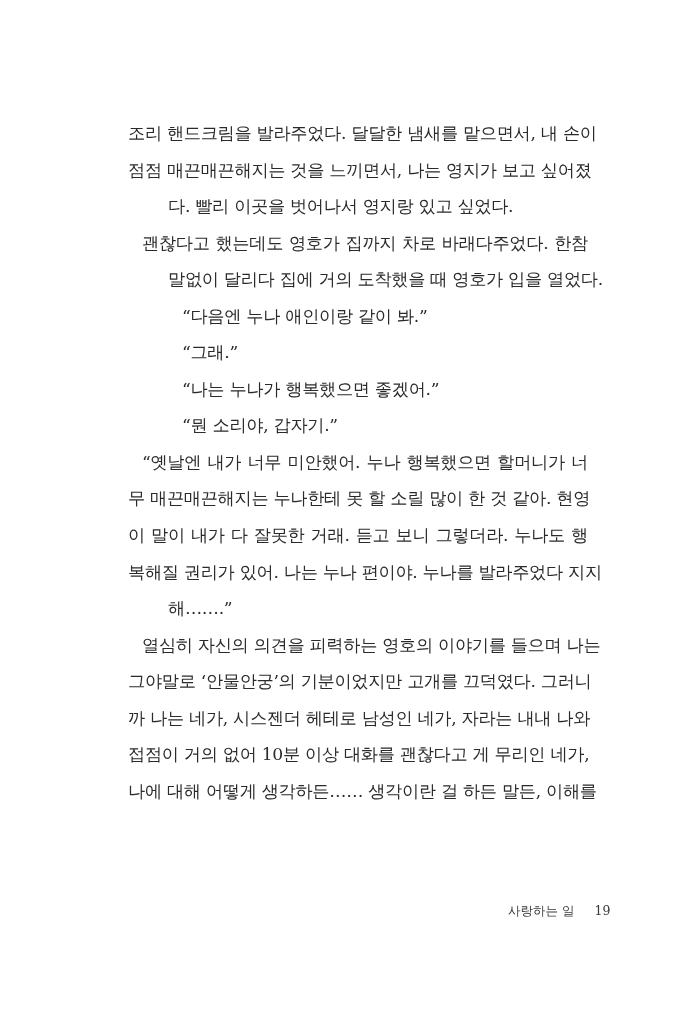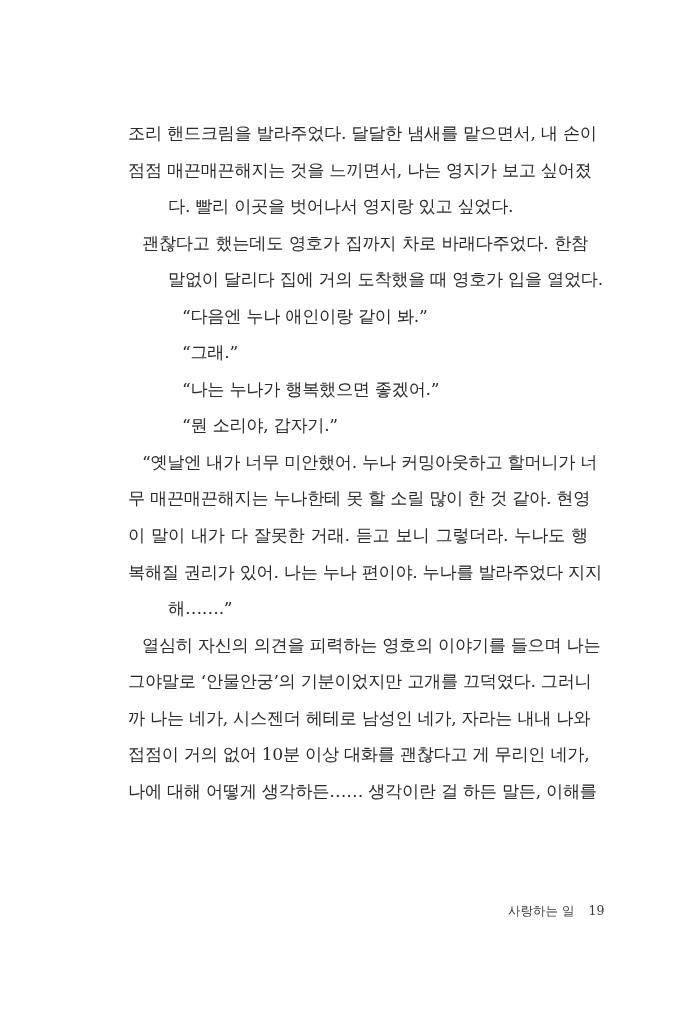--- a/index.html
+++ b/index.html
@@ -18,37 +18,37 @@
     font-size: 17.2px; white-space: nowrap;
     text-align: justify; text-align-last: justify;
     letter-spacing: -0.3px;
   }
   .line.last { text-align-last: left; margin-left: 40px; }
   .line.indent { padding-left: 14px; }
   .footer {
     position: absolute; left: 508px; top: 903px;
     font-size: 12.5px; color: #3a3a3a; white-space: nowrap;
   }
-  .footer .num { margin-left: 14px; }
+  .footer .num { margin-left: 20px; }
 </style>
 </head>
 <body>
 
 <div class="page">
   <div class="body-text">
     <div class="line">조리 핸드크림을 발라주었다. 달달한 냄새를 맡으면서, 내 손이</div>
     <div class="line">점점 매끈매끈해지는 것을 느끼면서, 나는 영지가 보고 싶어졌</div>
     <div class="line last">다. 빨리 이곳을 벗어나서 영지랑 있고 싶었다.</div>
     <div class="line indent">괜찮다고 했는데도 영호가 집까지 차로 바래다주었다. 한참</div>
     <div class="line last">말없이 달리다 집에 거의 도착했을 때 영호가 입을 열었다.</div>
     <div class="line indent last">“다음엔 누나 애인이랑 같이 봐.”</div>
     <div class="line indent last">“그래.”</div>
     <div class="line indent last">“나는 누나가 행복했으면 좋겠어.”</div>
     <div class="line indent last">“뭔 소리야, 갑자기.”</div>
-    <div class="line indent">“옛날엔 내가 너무 미안했어. 누나 커밍아웃하고 할머니가 너</div>
+    <div class="line indent">“옛날엔 내가 너무 미안했어. 누나 행복했으면 할머니가 너</div>
     <div class="line">무 매끈매끈해지는 누나한테 못 할 소릴 많이 한 것 같아. 현영</div>
     <div class="line">이 말이 내가 다 잘못한 거래. 듣고 보니 그렇더라. 누나도 행</div>
     <div class="line">복해질 권리가 있어. 나는 누나 편이야. 누나를 발라주었다 지지</div>
     <div class="line last">해…….”</div>
     <div class="line indent">열심히 자신의 의견을 피력하는 영호의 이야기를 들으며 나는</div>
     <div class="line">그야말로 ‘안물안궁’의 기분이었지만 고개를 끄덕였다. 그러니</div>
     <div class="line">까 나는 네가, 시스젠더 헤테로 남성인 네가, 자라는 내내 나와</div>
     <div class="line">접점이 거의 없어 10분 이상 대화를 괜찮다고 게 무리인 네가,</div>
     <div class="line">나에 대해 어떻게 생각하든…… 생각이란 걸 하든 말든, 이해를</div>
   </div>

